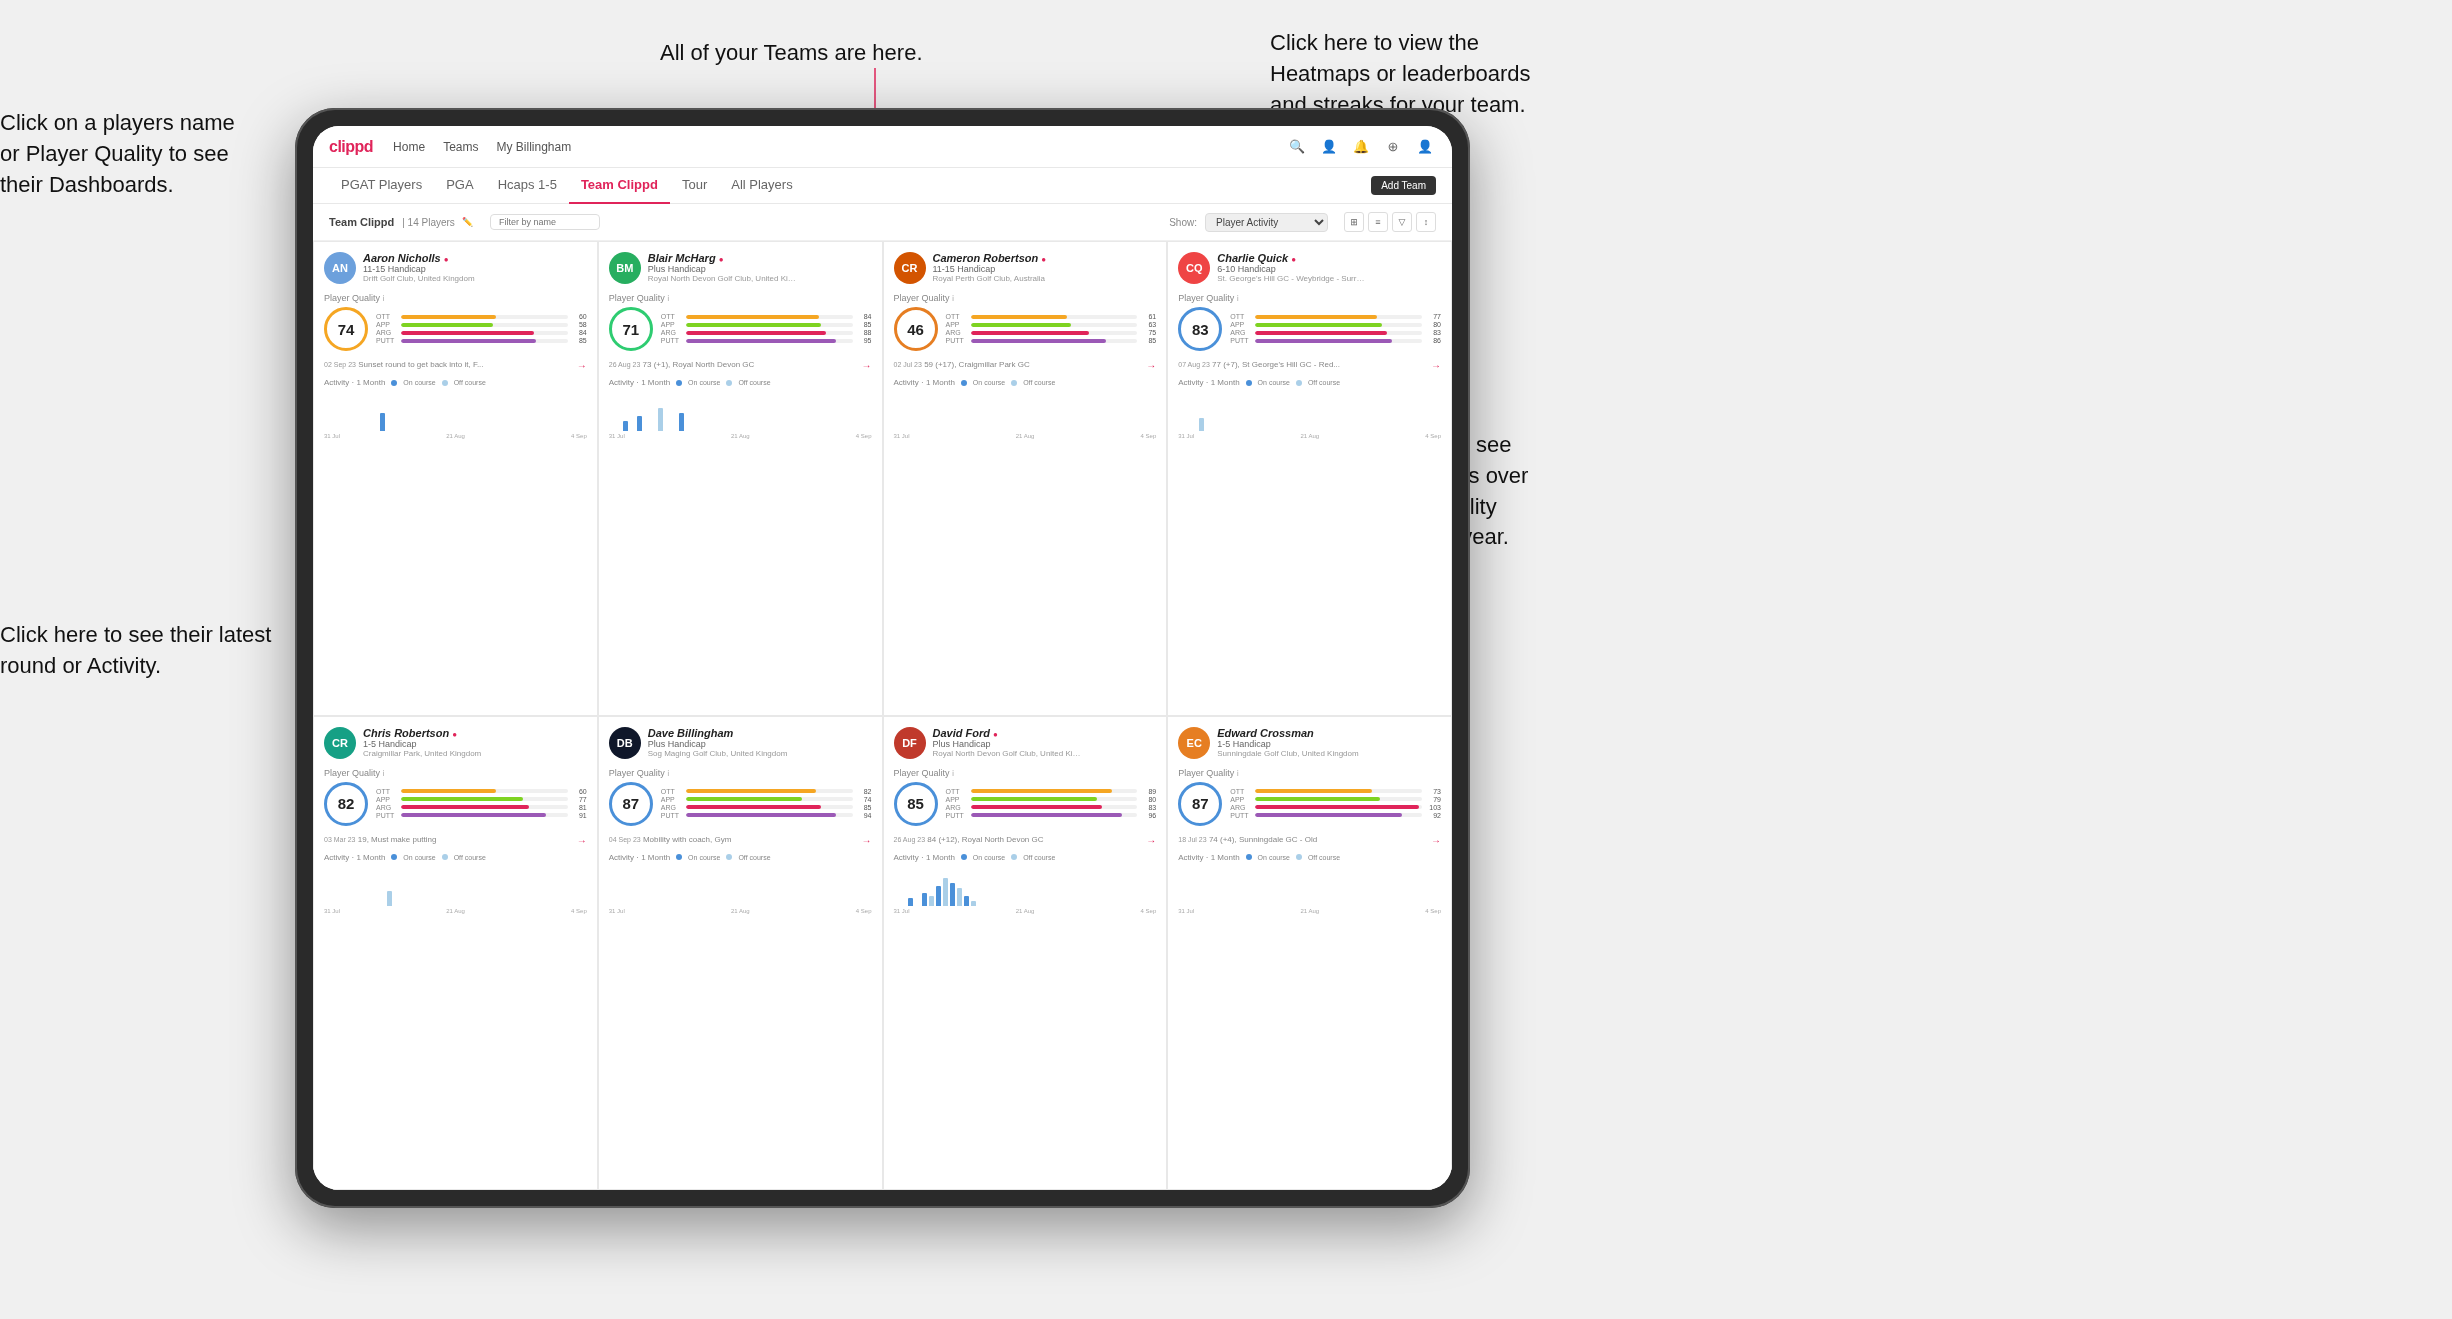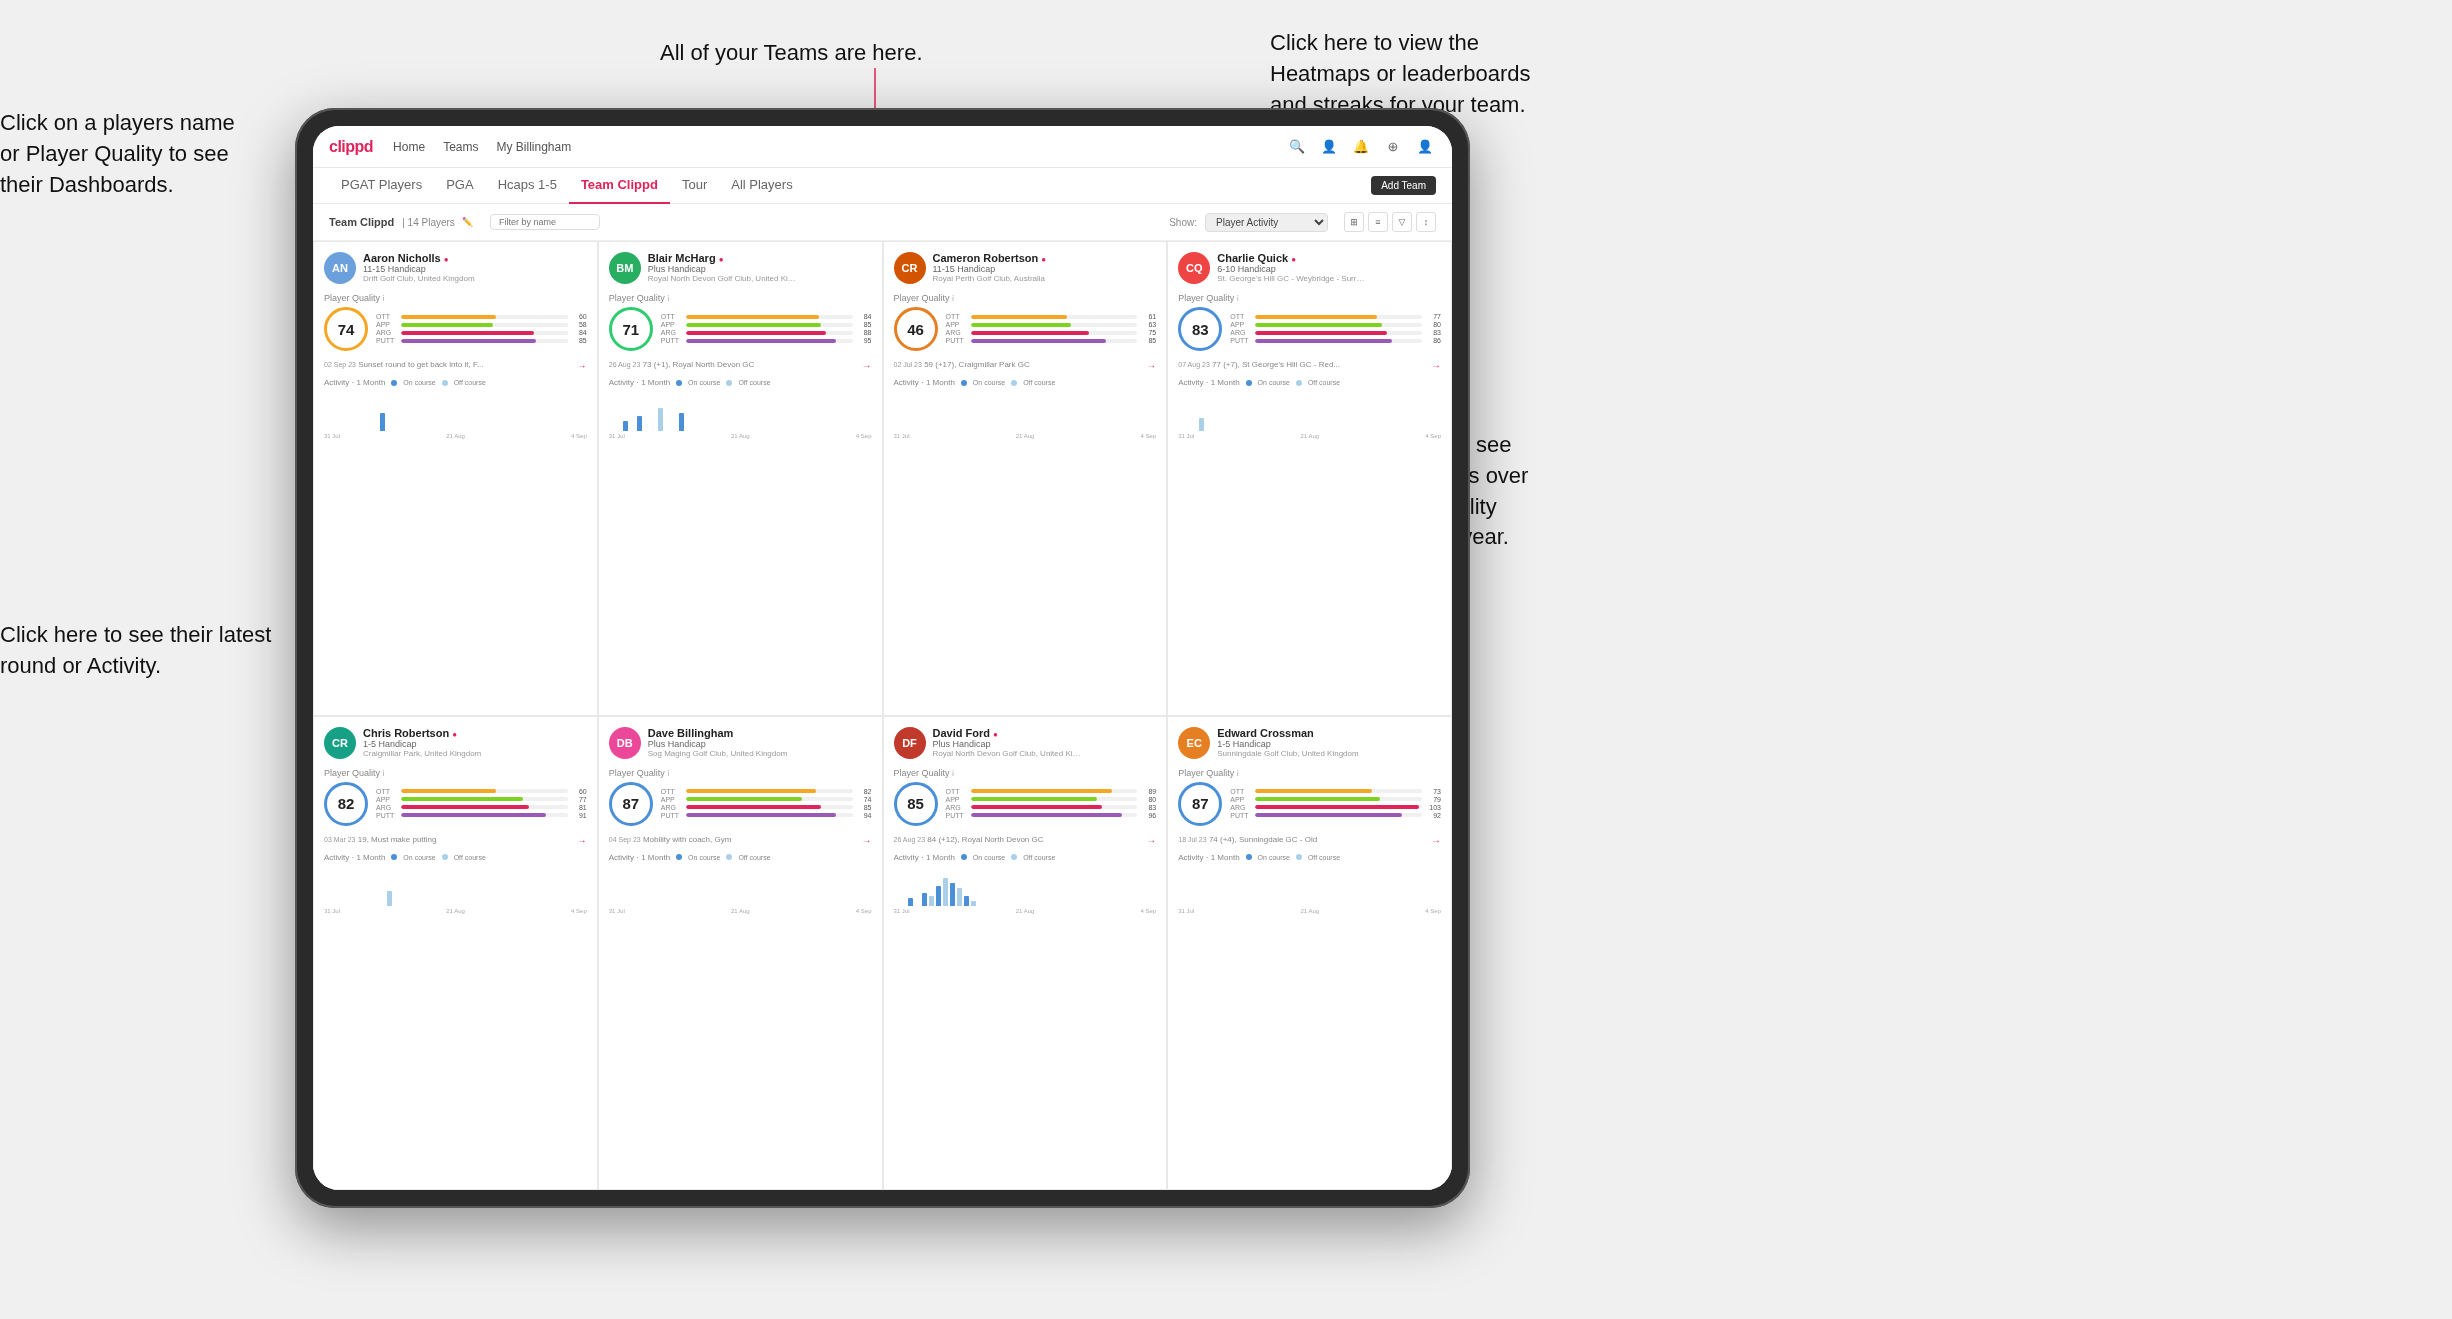--- a/index.html
+++ b/index.html
@@ -212,20 +212,21 @@
       justify-content: center;
       font-size: 11px;
       font-weight: 700;
       color: #fff;
     }
     .player-info { flex: 1; }
     .player-name {
       font-size: 11px;
       font-weight: 700;
       color: #222;
+      font-style: italic;
     }
     .player-handicap {
       font-size: 9px;
       color: #666;
     }
     .player-club {
       font-size: 8px;
       color: #999;
       white-space: nowrap;
       overflow: hidden;
@@ -822,21 +823,21 @@
       </div>
       <div class="chart-dates">
         <span>31 Jul</span>
         <span>21 Aug</span>
         <span>4 Sep</span>
       </div>
     </div>
   </div>
         <div class="player-card">
     <div class="player-header">
-      <div class="player-avatar" style="background:#ec4899;">
+      <div class="player-avatar" style="background:#0f172a;">
         DB
       </div>
       <div class="player-info">
         <div class="player-name">Dave Billingham </div>
         <div class="player-handicap">Plus Handicap</div>
         <div class="player-club">Sog Maging Golf Club, United Kingdom</div>
       </div>
     </div>
     <div class="quality-label">Player Quality <span style="color:#aaa; font-size:8px;">ℹ</span></div>
     <div class="quality-section">

